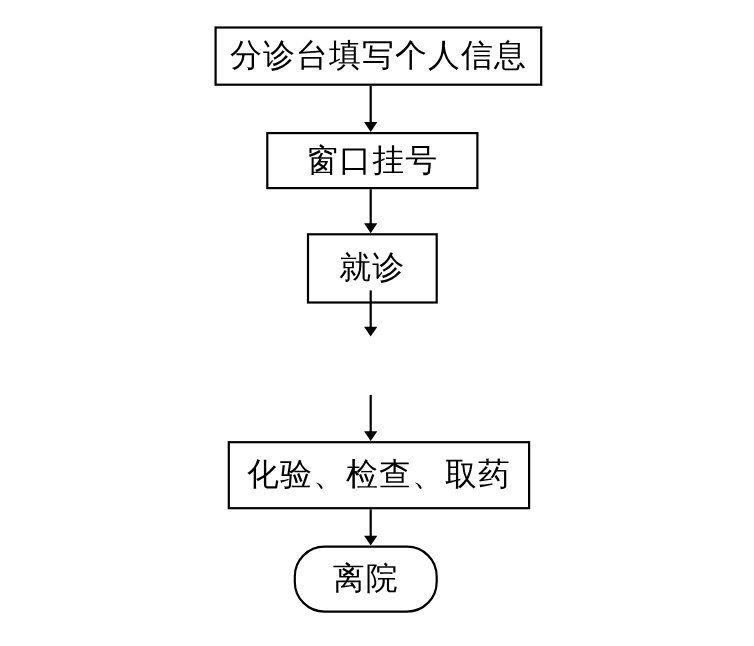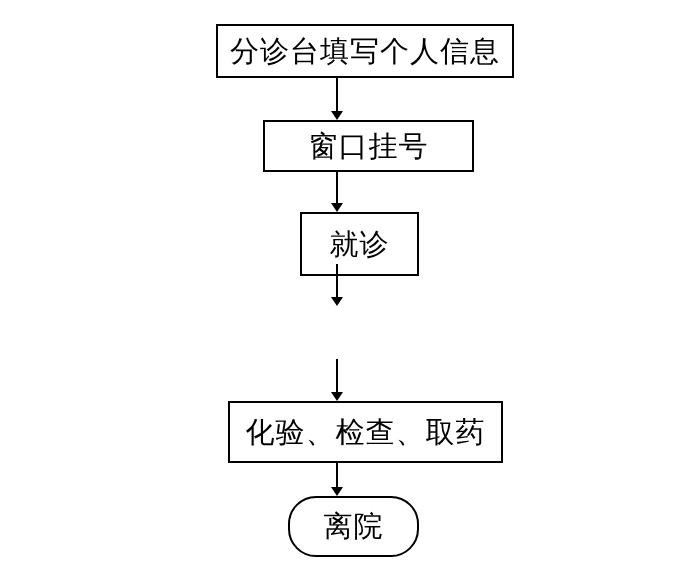--- a/index.html
+++ b/index.html
@@ -21,21 +21,20 @@
     border: 2px solid #000000;
     background: #ffffff;
     color: #000000;
     font-size: 29px;
     line-height: 1;
     display: flex;
     align-items: center;
     justify-content: center;
     white-space: nowrap;
     letter-spacing: 1px;
-    margin-left: 21px;
   }
   .arrow {
     position: absolute;
     width: 12px;
   }
   .arrow .shaft {
     position: absolute;
     left: 5px;
     top: 0;
     width: 2px;
@@ -47,21 +46,21 @@
     left: 0;
     bottom: 0;
     width: 0;
     height: 0;
     border-left: 6px solid transparent;
     border-right: 6px solid transparent;
     border-top: 9px solid #000000;
   }
   
   #node-0 { left: 195px; top: 24px;  width: 298px; height: 54px; }
-  #node-1 { left: 242px; top: 120px; width: 211px; height: 52px; }
+  #node-1 { left: 242px; top: 120px; width: 193px; height: 52px; }
   #node-2 { left: 279px; top: 212px; width: 119px; height: 64px; }
   #node-3 { left: 278px; top: 306px; width: 120px; height: 53px; }
   #node-4 { left: 207px; top: 401px; width: 275px; height: 62px; }
   #node-5 { left: 267px; top: 496px; width: 131px; height: 61px; border-radius: 28px; }
   
   #arrow-0 { left: 331px; top: 78px;  height: 42px; }
   #arrow-1 { left: 331px; top: 172px; height: 40px; }
   #arrow-2 { left: 331px; top: 264px; height: 42px; }
   #arrow-3 { left: 331px; top: 359px; height: 42px; }
   #arrow-4 { left: 331px; top: 463px; height: 33px; }

